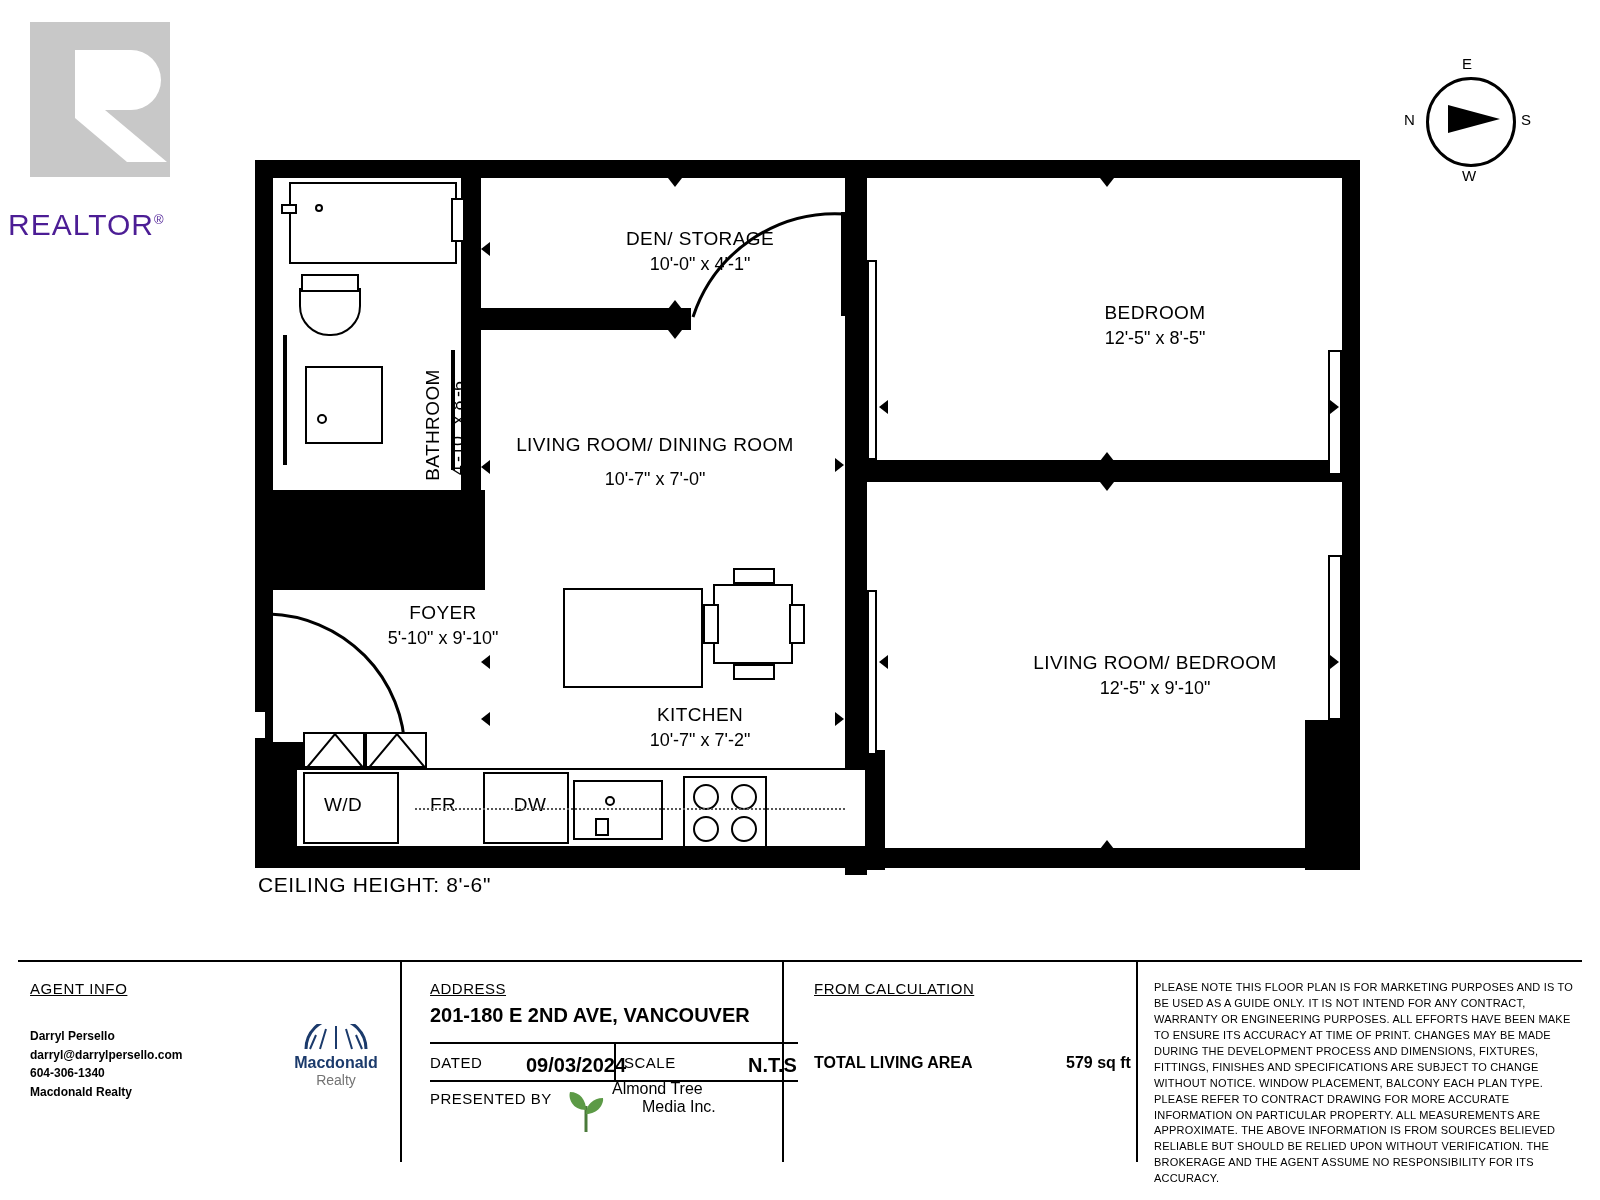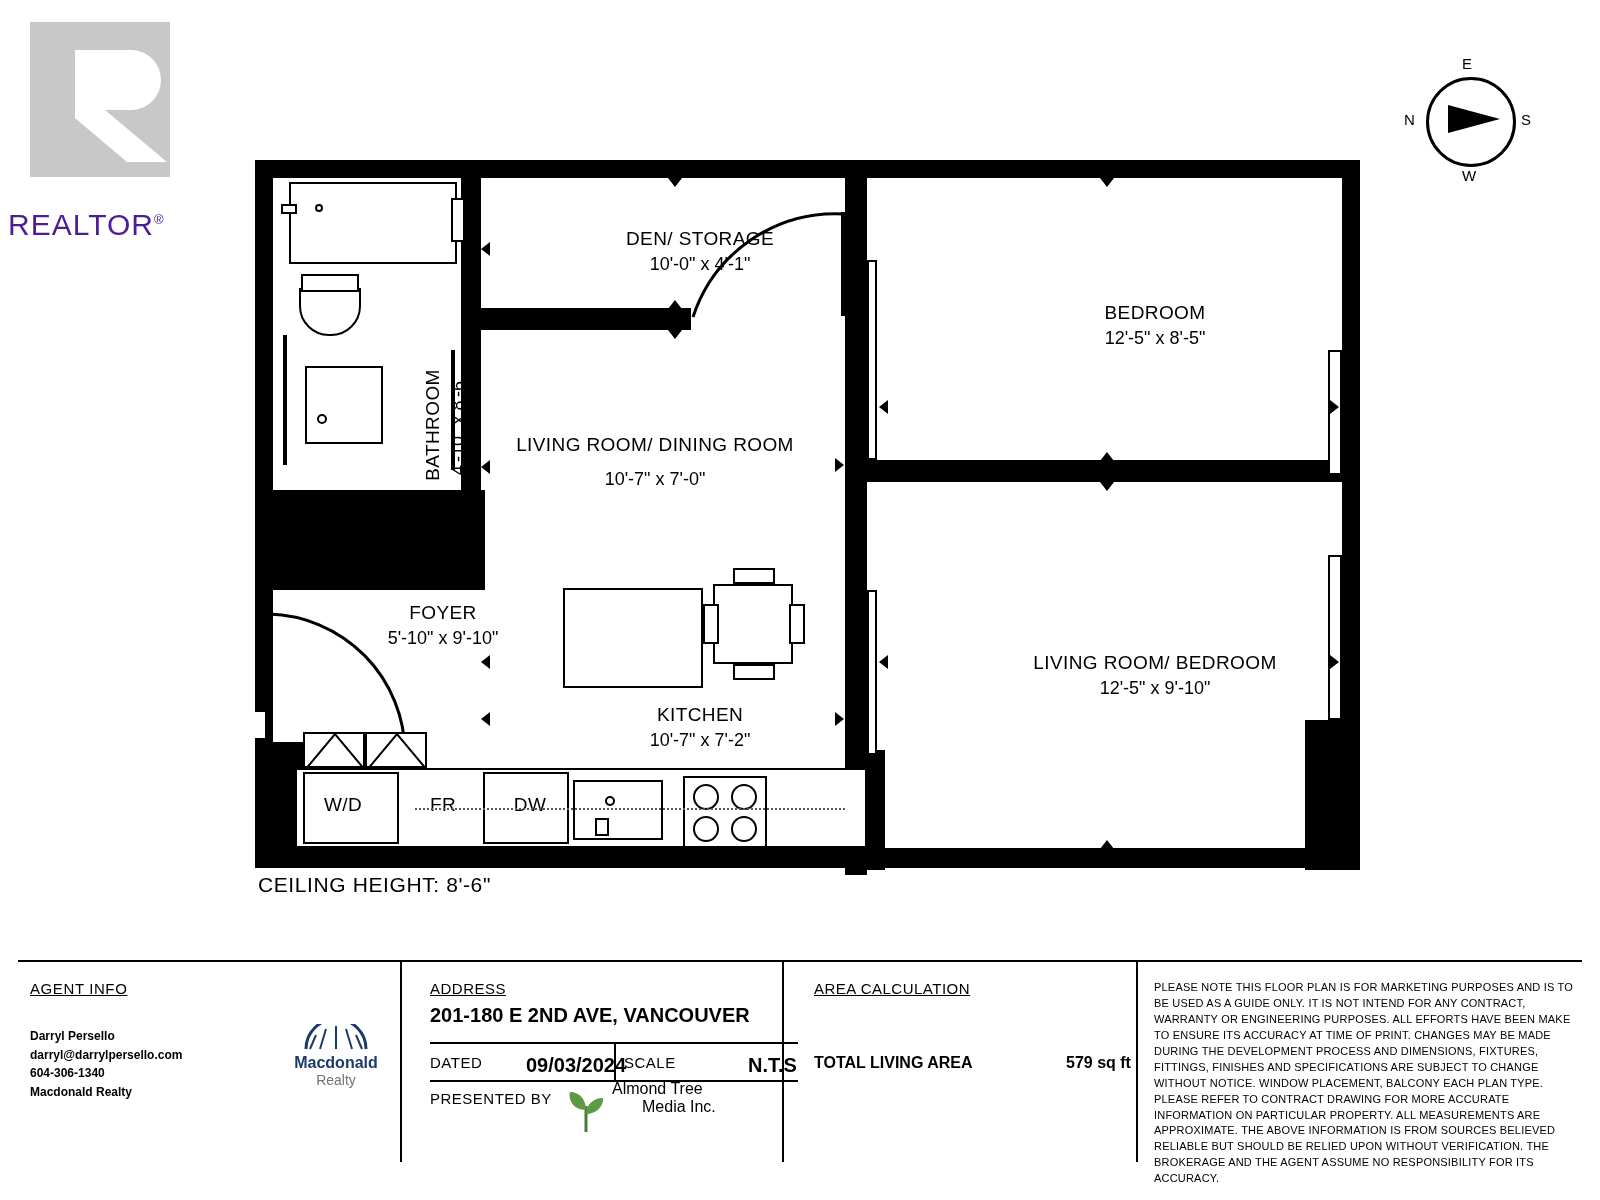--- a/index.html
+++ b/index.html
@@ -259,20 +259,20 @@
       <svg style="position:absolute;left:0px;top:6px;" width="44" height="48" viewBox="0 0 44 48">
         <path d="M22 46 L22 20" stroke="#4a7a3a" stroke-width="3" fill="none"></path>
         <path d="M22 24 C8 24 4 12 6 6 C16 6 22 14 22 24 Z" fill="#5c9a46"></path>
         <path d="M22 28 C34 28 40 18 39 12 C29 12 22 19 22 28 Z" fill="#5c9a46"></path>
       </svg>
       <div class="a1" style="margin-left:48px;">Almond Tree</div>
       <div class="a2" style="margin-left:78px;">Media Inc.</div>
     </div>
 
     <div class="area">
-      <div class="k" style="position:absolute;left:14px;top:18px;">AREA CALCULATION</div>
+      <div class="k" style="position:absolute;left:14px;top:18px;">FROM CALCULATION</div>
       <div class="tl" style="position:absolute;left:14px;top:92px;">TOTAL LIVING AREA</div>
       <div class="tl" style="position:absolute;left:266px;top:92px;">579 sq ft</div>
     </div>
 
     <div class="disc">PLEASE NOTE THIS FLOOR PLAN IS FOR MARKETING PURPOSES AND IS TO BE USED AS A GUIDE ONLY. IT IS NOT INTEND FOR ANY CONTRACT, WARRANTY OR ENGINEERING PURPOSES. ALL EFFORTS HAVE BEEN MAKE TO ENSURE ITS ACCURACY AT TIME OF PRINT. CHANGES MAY BE MADE DURING THE DEVELOPMENT PROCESS AND DIMENSIONS, FIXTURES, FITTINGS, FINISHES AND SPECIFICATIONS ARE SUBJECT TO CHANGE WITHOUT NOTICE. WINDOW PLACEMENT, BALCONY EACH PLAN TYPE. PLEASE REFER TO CONTRACT DRAWING FOR MORE ACCURATE INFORMATION ON PARTICULAR PROPERTY. ALL MEASUREMENTS ARE APPROXIMATE. THE ABOVE INFORMATION IS FROM SOURCES BELIEVED RELIABLE BUT SHOULD BE RELIED UPON WITHOUT VERIFICATION. THE BROKERAGE AND THE AGENT ASSUME NO RESPONSIBILITY FOR ITS ACCURACY.</div>
   </div>
 </div>
 
 </body></html>

